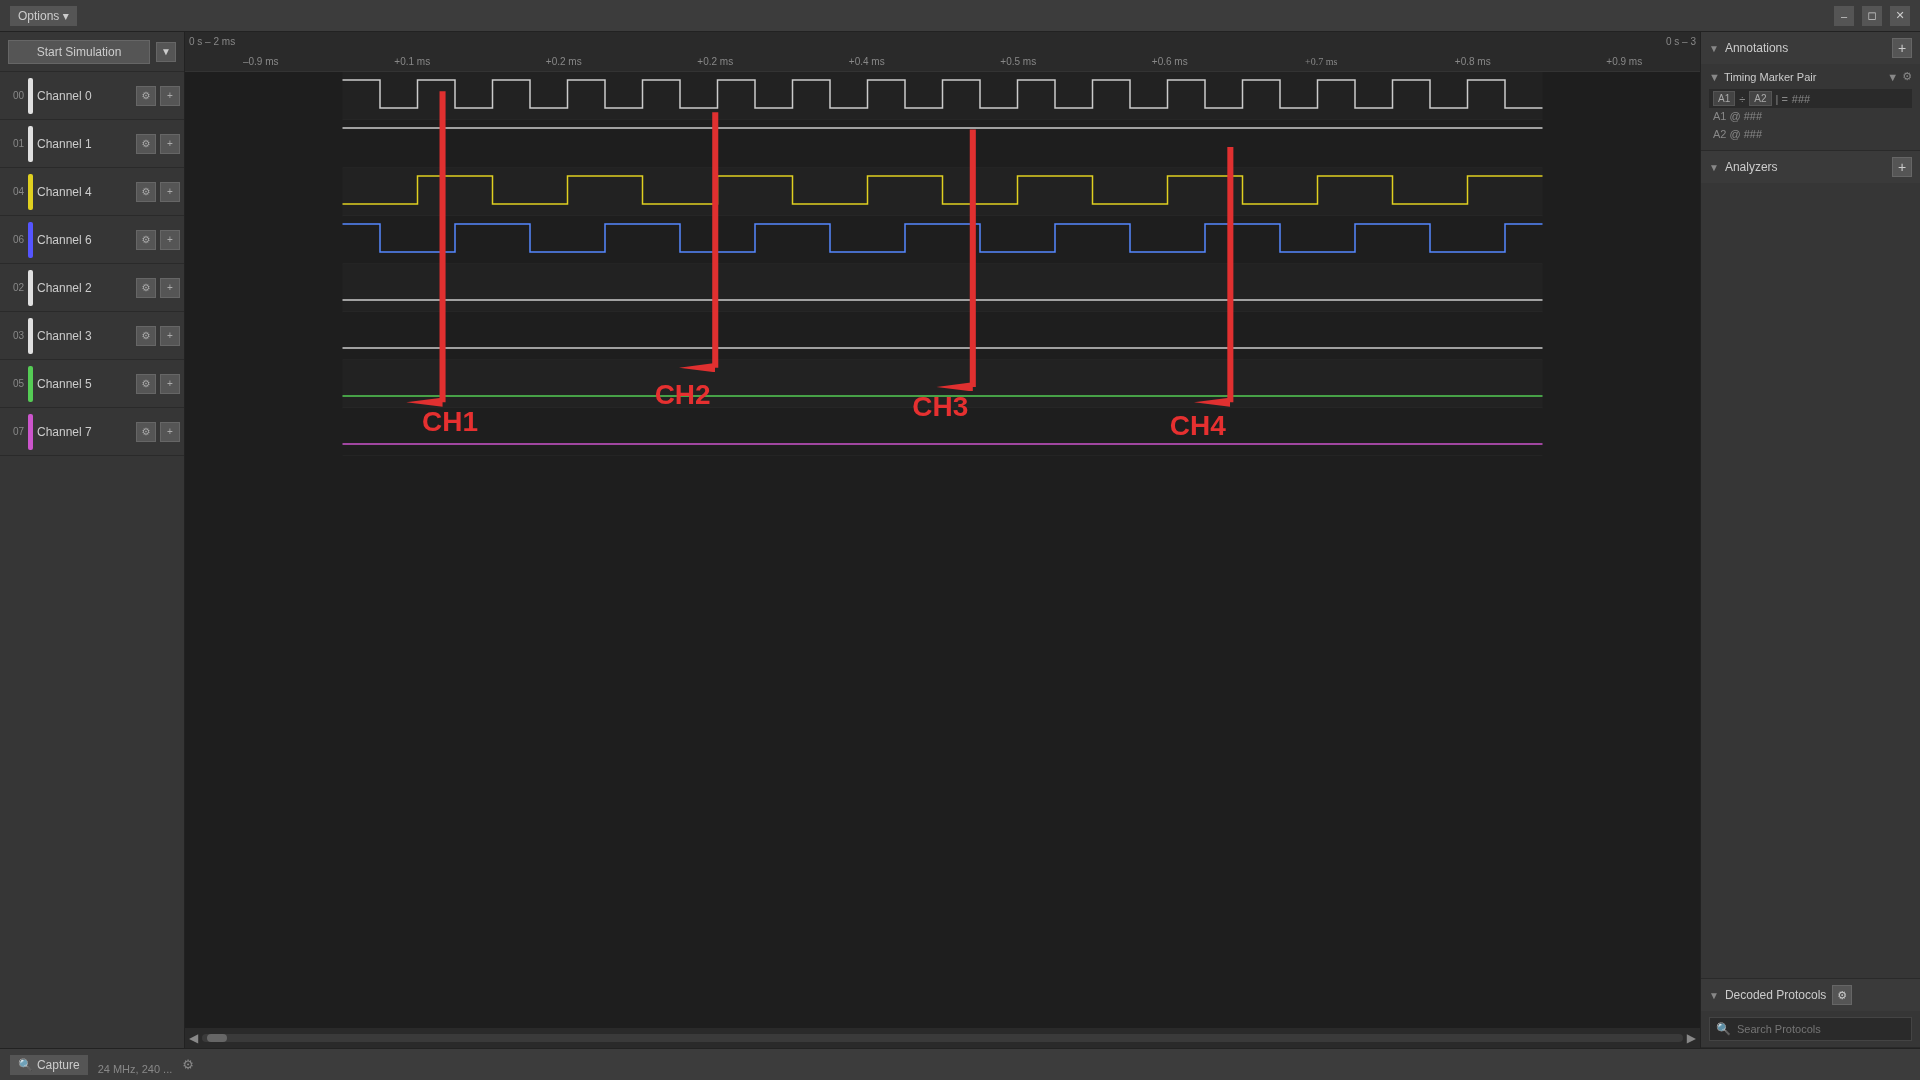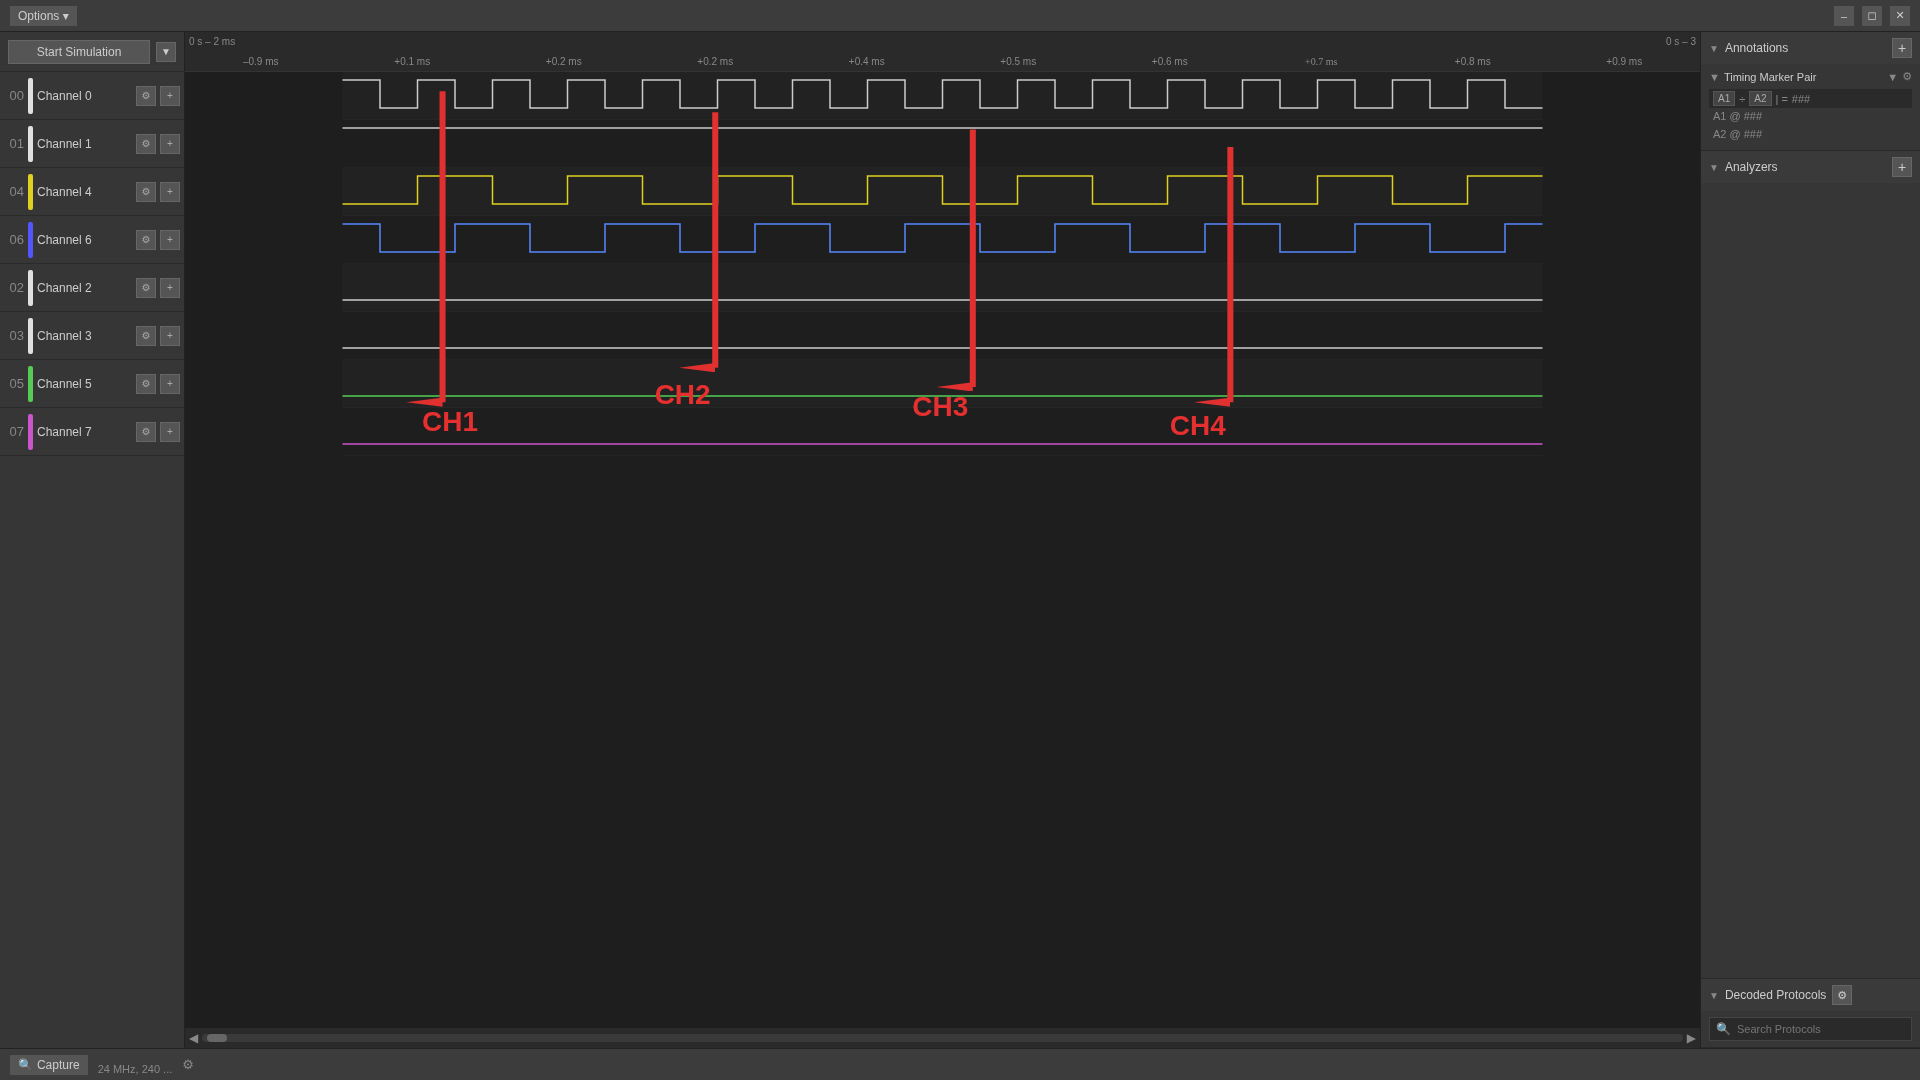--- a/index.html
+++ b/index.html
@@ -104,21 +104,21 @@
       height: 48px;
       display: flex;
       align-items: center;
       border-bottom: 1px solid #2a2a2a;
       padding: 0 4px;
       gap: 4px;
       position: relative;
     }
     .channel-num {
       width: 20px;
-      font-size: 13px;
+      font-size: 10px;
       color: #888;
       text-align: right;
     }
     .channel-color-bar {
       width: 5px;
       height: 36px;
       border-radius: 2px;
     }
     .channel-name {
       flex: 1;

